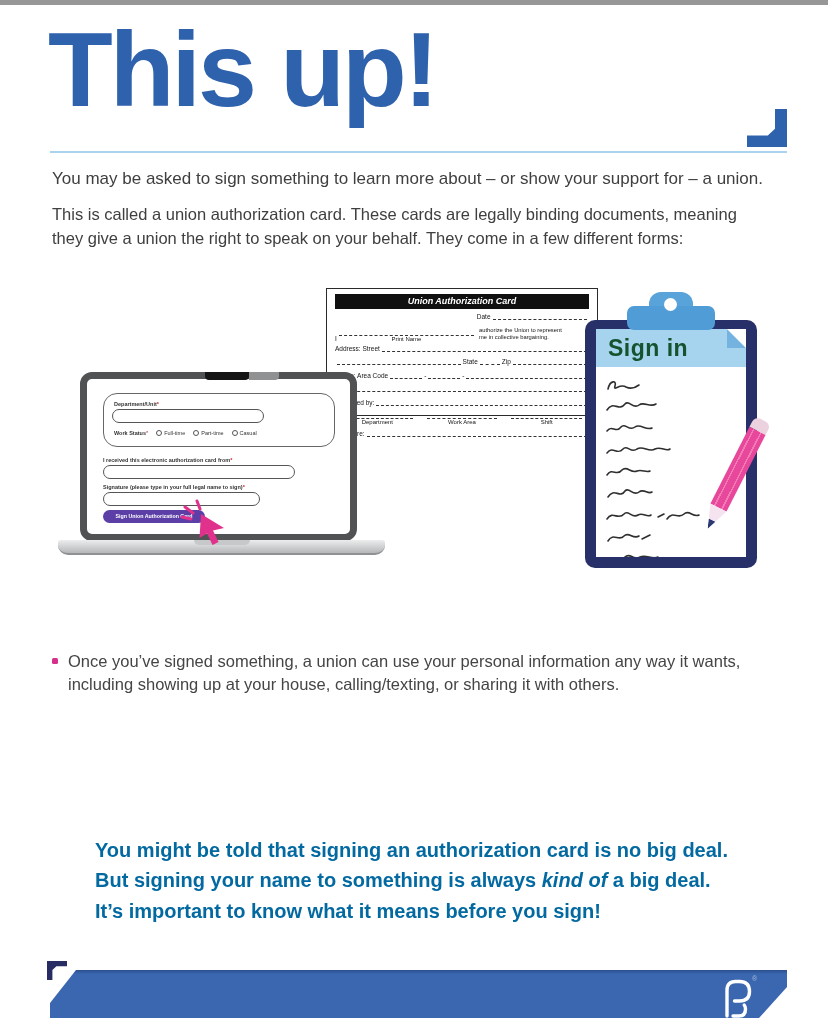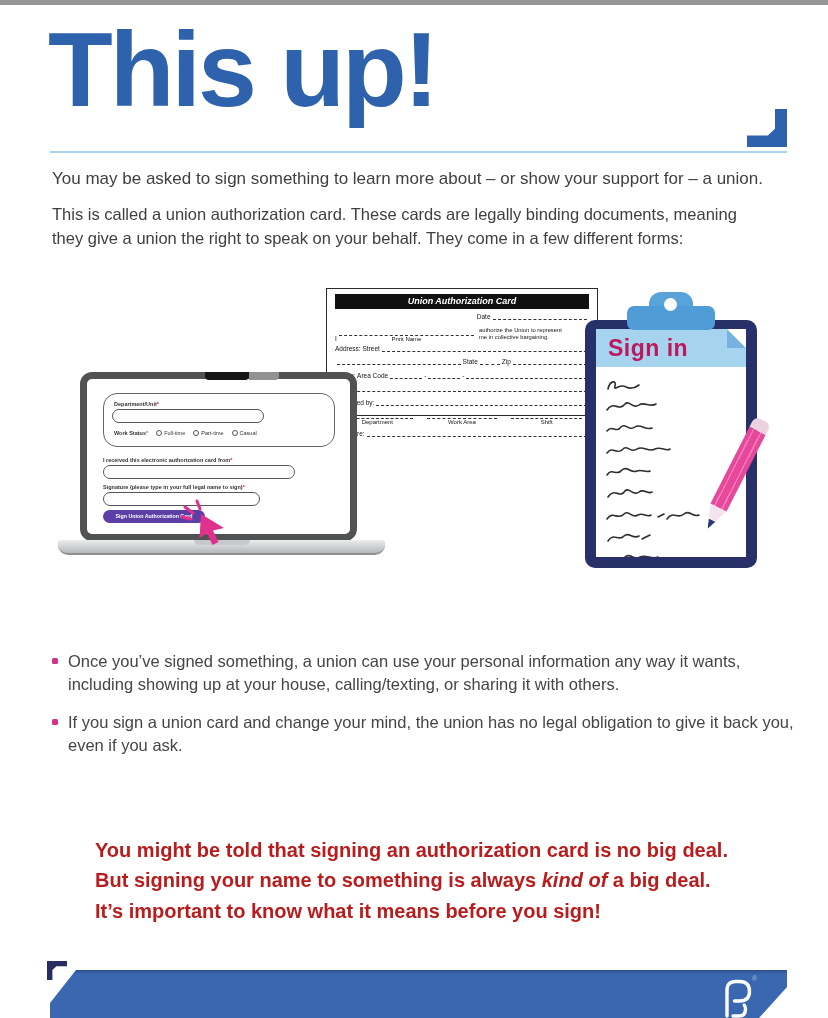--- a/index.html
+++ b/index.html
@@ -56,21 +56,21 @@
         font-size:5.3px;font-weight:bold;text-align:center;line-height:13px;border-radius:7px;white-space:nowrap;}
   .cursor{position:absolute;left:180px;top:213px;z-index:4;}
 
   
   .clip-neck{position:absolute;left:649px;top:7px;width:44px;height:30px;background:#57a3da;border-radius:12px 12px 4px 4px;z-index:3;}
   .clip-hole{position:absolute;left:664px;top:13px;width:13px;height:13px;background:#fff;border-radius:50%;z-index:4;}
   .board{position:absolute;left:585px;top:35px;width:172px;height:248px;background:#283069;border-radius:10px;z-index:3;}
   .clip-tab{position:absolute;left:627px;top:21px;width:88px;height:24px;background:#4f9cd6;border-radius:7px;z-index:4;}
   .paper{position:absolute;left:11px;top:9px;right:11px;bottom:11px;background:#fff;overflow:hidden;}
   .band{position:relative;height:38px;background:#a6d4ef;}
-  .signin{padding:6px 0 0 12px;font-size:23px;font-weight:bold;color:#be185d;letter-spacing:.5px;}
+  .signin{padding:6px 0 0 12px;font-size:23px;font-weight:bold;color:#14532d;letter-spacing:.5px;}
   .fold-w{position:absolute;top:0;right:0;width:0;height:0;border-top:19px solid #fff;border-left:19px solid transparent;}
   .fold-f{position:absolute;top:0;right:0;width:0;height:0;border-bottom:19px solid #74b2df;border-right:19px solid transparent;}
   .sigs{position:absolute;left:8px;top:48px;}
 
   
   .pencil{position:absolute;left:724px;top:128px;width:18px;height:132px;transform:rotate(27deg);z-index:6;}
   .p-eraser{height:12px;background:#ecd2df;border-radius:6px 6px 0 0;}
   .p-body{height:86px;background:repeating-linear-gradient(90deg,#e8489b 0 4px,#f27ab5 4px 5.5px,#e8489b 5.5px 12px,#f27ab5 12px 13.5px,#e8489b 13.5px 18px);}
   .p-tip{position:relative;height:24px;background:#f5e4ef;clip-path:polygon(0 0,100% 0,50% 100%);}
   .p-lead{position:absolute;left:5px;bottom:0;width:8px;height:10px;background:#2b3a74;clip-path:polygon(0 0,100% 0,50% 100%);}
@@ -78,21 +78,21 @@
   
   .banner{position:absolute;left:50px;top:603px;width:737px;height:35px;background:#282d66;color:#fff;
           font-size:18.5px;font-weight:bold;line-height:35px;padding-left:13px;box-sizing:border-box;
           clip-path:polygon(0 0,725px 0,734px 8px,734px 15px,713px 35px,0 35px);letter-spacing:.2px;}
   .bullets{position:absolute;left:52px;top:650px;width:742px;}
   .bullet{display:flex;margin-bottom:14px;font-size:16.5px;color:#454545;line-height:1.42;}
   .dot{flex:none;width:6px;height:6px;background:#d6318a;border-radius:1.5px;margin:8px 10px 0 0;}
 
   
   .callout{position:absolute;left:95px;top:835px;width:645px;font-size:20px;font-weight:bold;
-           color:#b91c1c;line-height:1.52;}
+           color:#0369a1;line-height:1.52;}
   .callout .it{font-style:italic;}
 
   
   .footer{position:absolute;left:50px;top:970px;width:737px;height:48px;
           background:linear-gradient(180deg,#2c4f8e 0,#3a67b0 4px);
           clip-path:polygon(26px 0,737px 0,737px 17px,709px 48px,0 48px,0 33px);}
   .fbracket{position:absolute;left:47px;top:961px;width:20px;height:19px;background:#272c62;
             clip-path:polygon(0 0,100% 0,100% 27%,47% 27%,27% 47%,27% 100%,0 100%);}
   .pplogo{position:absolute;left:716px;top:976px;}
   .regmark{position:absolute;left:752px;top:975px;font-size:7px;color:#a9bedd;}
@@ -244,24 +244,20 @@
       </div>
     </div>
   </div>
 
 
   <div class="bullets">
     <div class="bullet">
       <span class="dot"></span>
       <span>Once you’ve signed something, a union can use your personal information any way it wants, including showing up at your house, calling/texting, or sharing it with others.</span>
     </div>
-    <div class="bullet">
-      <span class="dot"></span>
-      <span>If you sign a union card and change your mind, the union has no legal obligation to give it back you, even if you ask.</span>
-    </div>
   </div>
 
   <div class="callout">
     <span>You might be told that signing an authorization card is no big deal. But signing your name to something is always </span><span class="it">kind of</span><span> a big deal. It’s important to know what it means before you sign!</span>
   </div>
 
   <div class="fbracket"></div>
   <div class="footer"></div>
   <svg class="pplogo" width="40" height="42" viewBox="0 0 40 42">
     <g stroke="#fff" stroke-width="3.4" fill="none" stroke-linecap="round">

